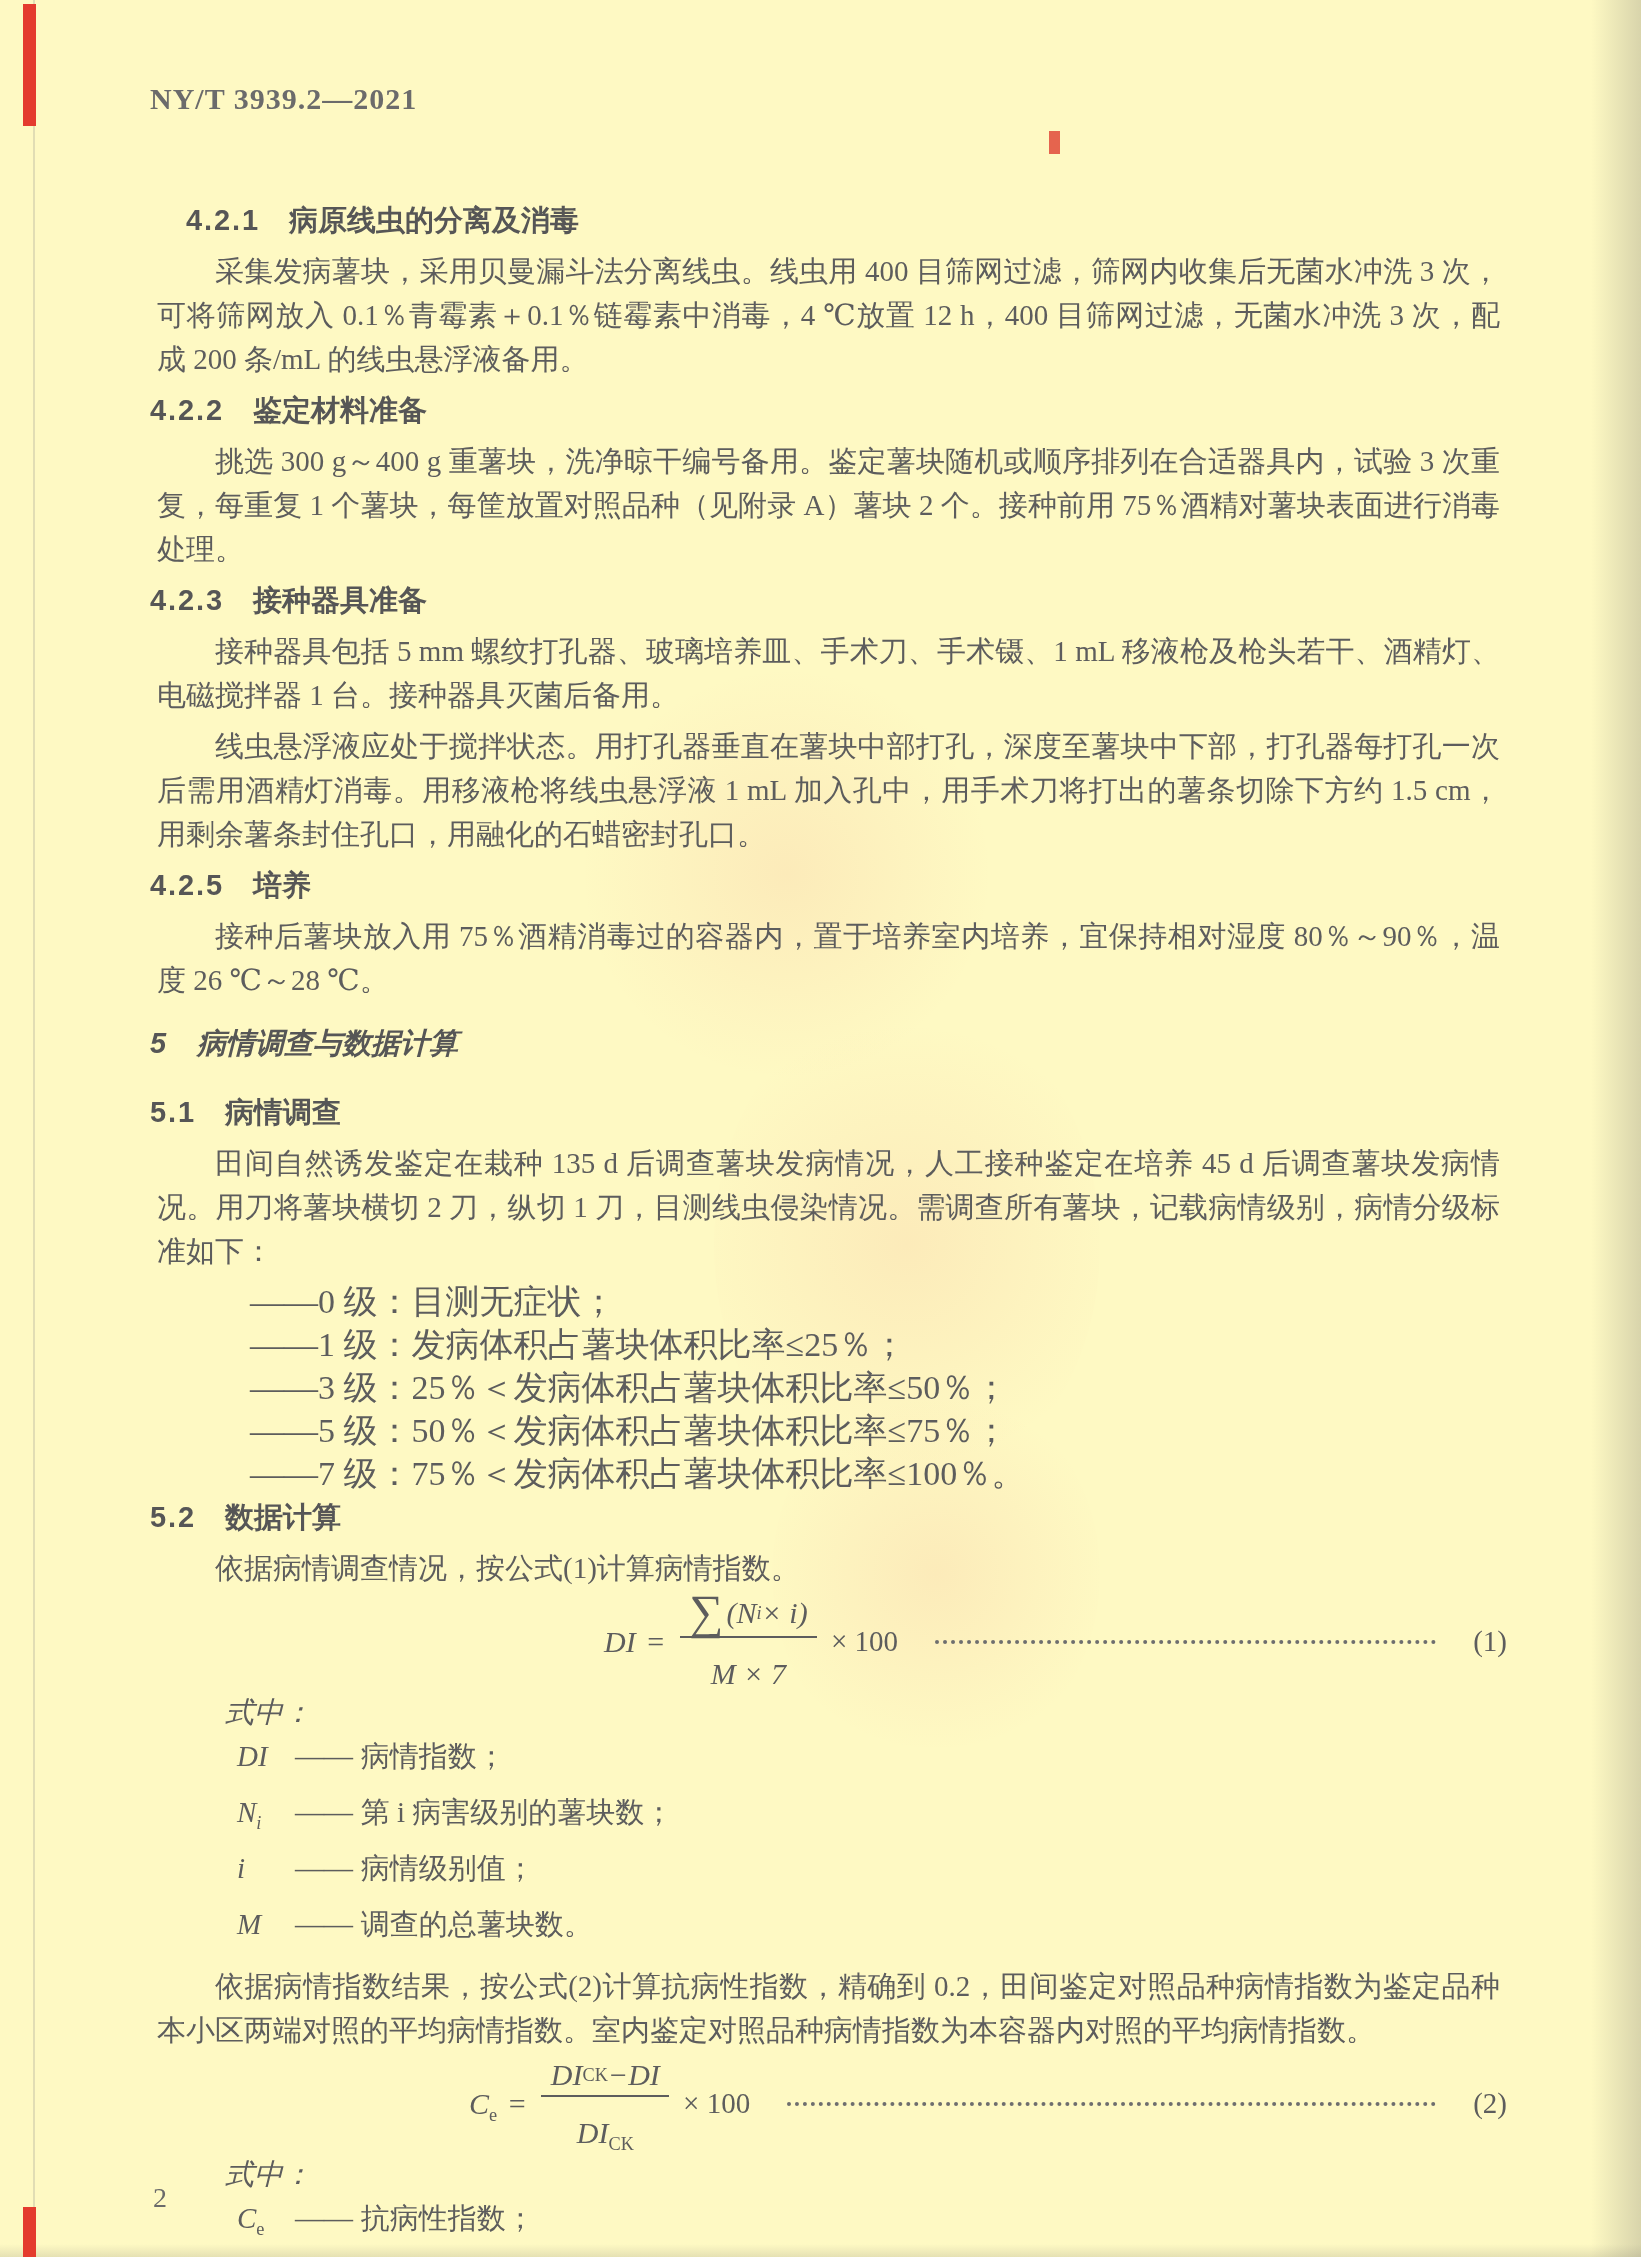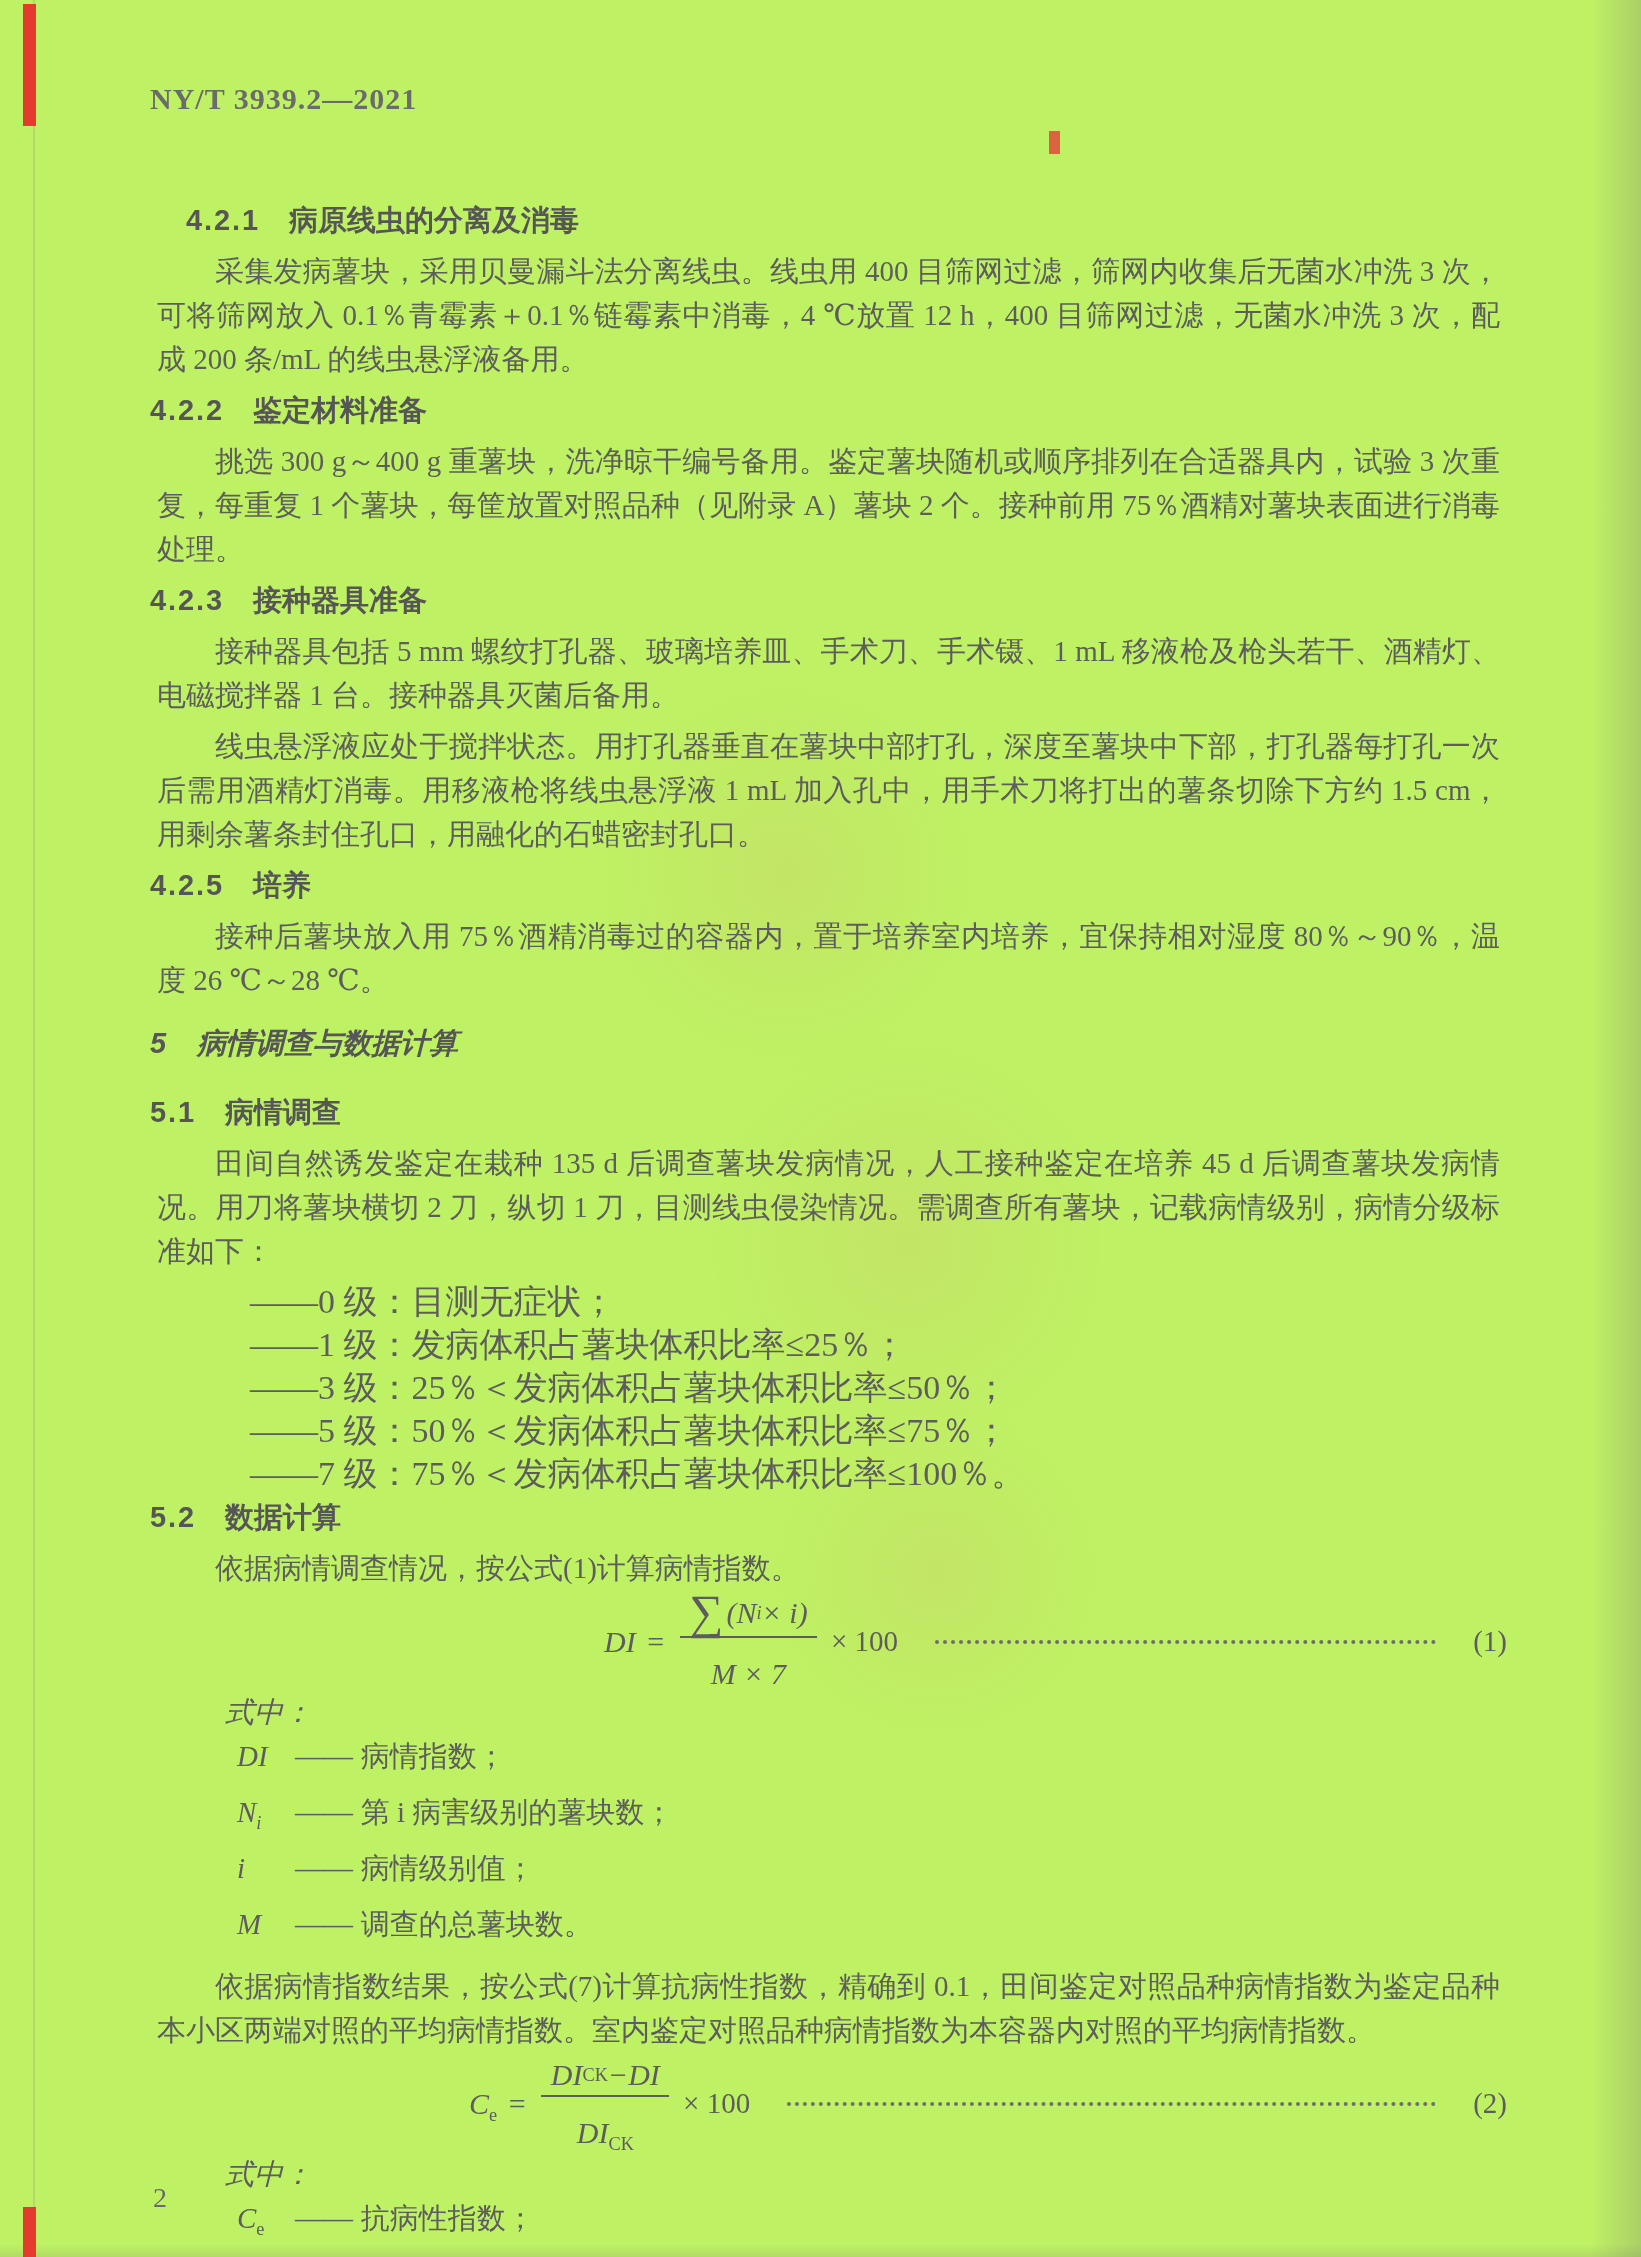--- a/index.html
+++ b/index.html
@@ -1,20 +1,20 @@
 <!DOCTYPE html>
 <html><head>
 <meta charset="utf-8">
 <style>
   html,body{margin:0;padding:0;background:#e9e8e4;}
   .page{
     position:relative;
     width:1641px;height:2257px;
     margin:0 auto;
-    background:#bef264;
+    background:#fef9c3;
     overflow:hidden;
     font-family:"Liberation Serif","DejaVu Serif",serif;
     color:#5c5c5c;
   }
   
   .edge-left-line{position:absolute;left:33px;top:0;width:1.9px;height:100%;background:rgba(150,150,143,0.28);}
   .edge-right-shadow{position:absolute;right:0;top:0;width:50px;height:100%;
     background:linear-gradient(to right,rgba(118,116,110,0) 0%,rgba(118,116,110,0.28) 100%);}
   .edge-bottom-shadow{position:absolute;left:0;bottom:0;width:100%;height:13.5px;
     background:linear-gradient(to bottom,rgba(118,116,110,0),rgba(118,116,110,0.18));}
@@ -173,21 +173,21 @@
         <span class="where-dash">——</span>
         <span class="where-desc">病情级别值；</span>
       </div>
       <div class="where-item">
         <span class="where-sym"><span>M</span><sub></sub></span>
         <span class="where-dash">——</span>
         <span class="where-desc">调查的总薯块数。</span>
       </div>
     </div>
 
-    <p class="body-para">依据病情指数结果，按公式(7)计算抗病性指数，精确到 0.1，田间鉴定对照品种病情指数为鉴定品种本小区两端对照的平均病情指数。室内鉴定对照品种病情指数为本容器内对照的平均病情指数。</p>
+    <p class="body-para">依据病情指数结果，按公式(2)计算抗病性指数，精确到 0.2，田间鉴定对照品种病情指数为鉴定品种本小区两端对照的平均病情指数。室内鉴定对照品种病情指数为本容器内对照的平均病情指数。</p>
 
     <div class="formula-row">
       <div class="f-lead2"></div>
       <div class="formula">
         <span><span>C</span><sub class="sub-rm">e</sub></span>
         <span class="eq">=</span>
         <span class="frac">
           <span class="num">
             <span>DI</span>
               <sub class="sub-rm">CK</sub>

